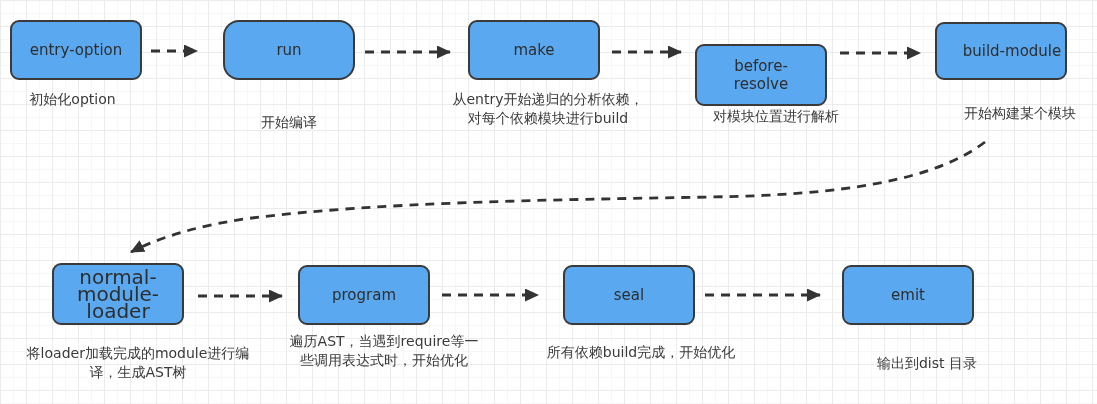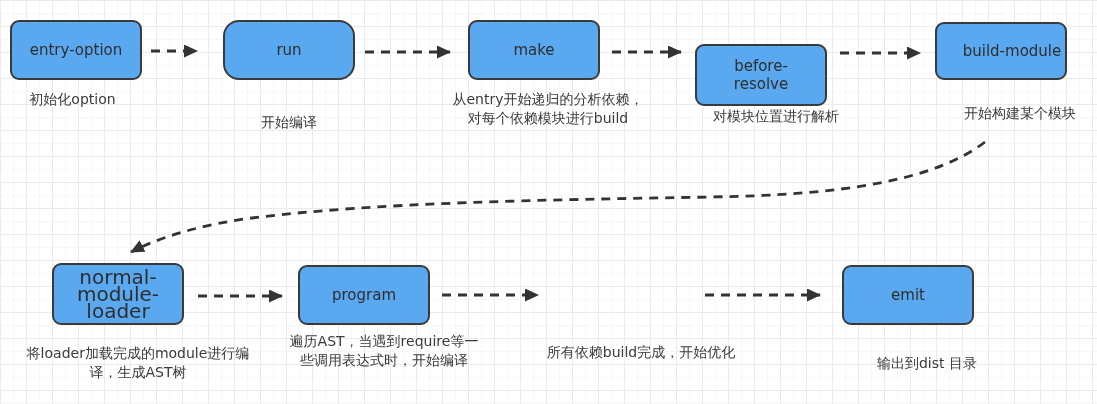--- a/index.html
+++ b/index.html
@@ -116,27 +116,30 @@
   <div class="node n-build">
       <span class="lbl">build-module</span>
     </div>
 
   <div class="node n-nml narrow">
       <span class="lbl">normal-module-loader</span>
     </div>
   <div class="node n-program">
       <span class="lbl">program</span>
     </div>
+  <div class="node n-seal">
+      <span class="lbl">seal</span>
+    </div>
   <div class="node n-emit">
       <span class="lbl">emit</span>
     </div>
 
   <div class="desc d-entry">初始化option</div>
   <div class="desc d-run">开始编译</div>
   <div class="desc d-make">从entry开始递归的分析依赖，对每个依赖模块进行build</div>
   <div class="desc d-before">对模块位置进行解析</div>
   <div class="desc d-build">开始构建某个模块</div>
   <div class="desc d-nml">将loader加载完成的module进行编译，生成AST树</div>
-  <div class="desc d-program">遍历AST，当遇到require等一些调用表达式时，开始编译</div>
+  <div class="desc d-program">遍历AST，当遇到require等一些调用表达式时，开始优化</div>
   <div class="desc d-seal">所有依赖build完成，开始优化</div>
   <div class="desc d-emit">输出到dist 目录</div>
 
 </div>
 
 </body></html>

